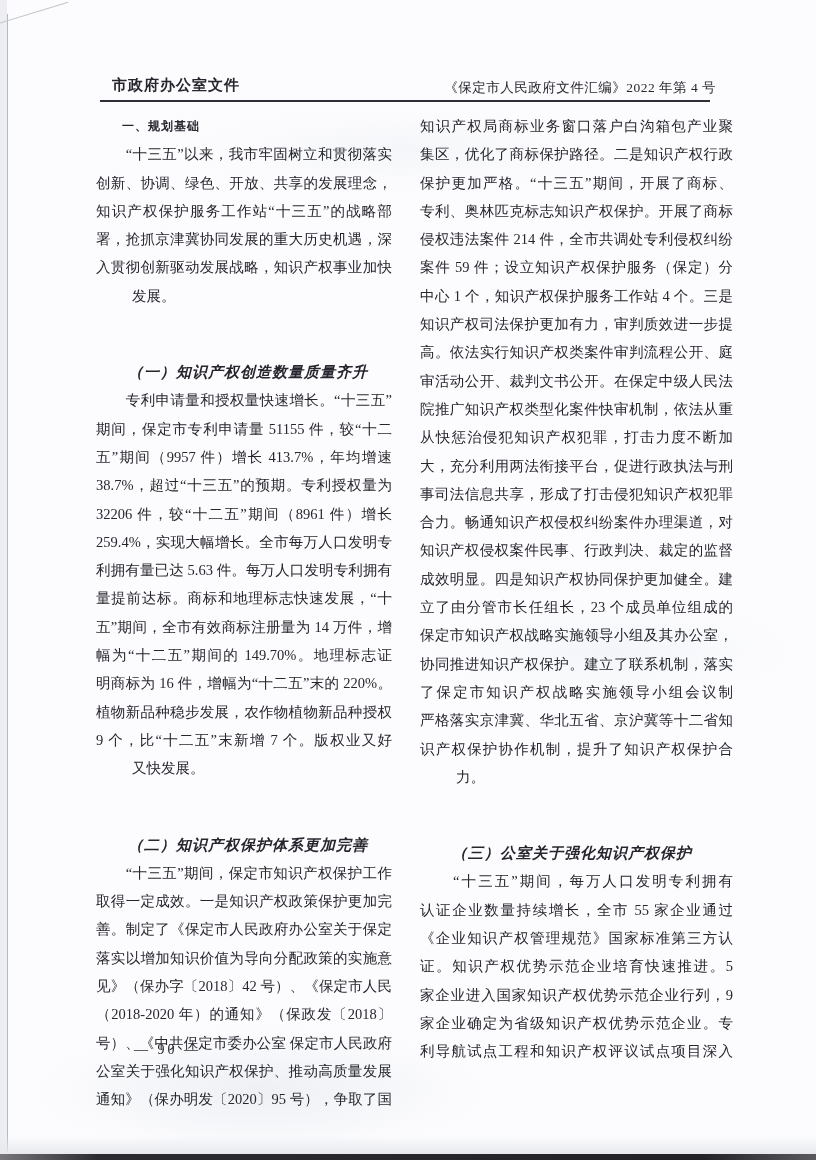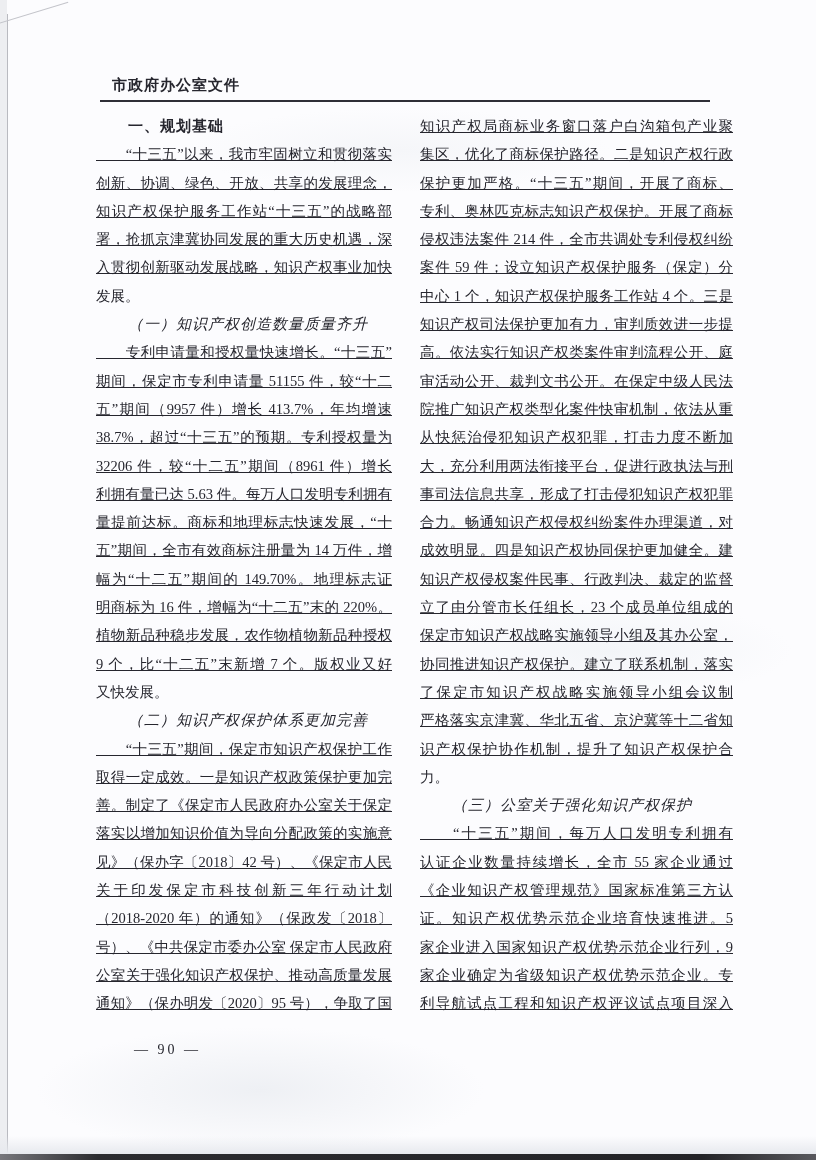--- a/index.html
+++ b/index.html
@@ -40,79 +40,80 @@
   }
 
   
   .column{position:absolute;top:112px;font-size:14.5px;}
   .column.left-col{left:96px;width:296px;}
   .column.right-col{left:420px;width:313px;}
   .line{
     height:28.3px;line-height:28.3px;
     overflow:hidden;white-space:normal;
   }
-  .line.j{text-align:justify;text-align-last:justify;text-decoration:underline;}
-  .line.end{text-align:left;}
+  .line.j{text-align:justify;text-align-last:justify;}
+  .line.end{text-align:left;margin-left:36px;}
   .line.h1{
     font-family:Liberation Sans, sans-serif;
-    font-weight:bold;font-size:15px;letter-spacing:1px;
+    font-weight:bold;font-size:12px;letter-spacing:1px;
   }
   .line.h2{
-    font-style:italic;font-weight:400;font-size:15px;letter-spacing:1px;
+    font-style:italic;font-weight:700;font-size:15px;letter-spacing:1px;margin-top:48px;
   }
 
   .page-number{
     position:absolute;left:118px;top:1042px;
     font-size:14px;letter-spacing:3px;margin-left:16px;
   }
 </style>
 </head>
 <body>
 
 <div class="page">
 
   <div class="edge-left-area"></div>
   <div class="edge-left-line"></div>
   <div class="corner-fold"></div>
   <div class="edge-right-shade"></div>
   <div class="edge-bottom-shade"></div>
   <div class="edge-bottom-bar"></div>
 
   <div class="header-left">市政府办公室文件</div>
+  <div class="header-right">《保定市人民政府文件汇编》2022 年第 4 号</div>
   <div class="header-rule"></div>
 
   <div class="column left-col">
       <div class="line h1">　　一、规划基础</div>
       <div class="line j">　　“十三五”以来，我市牢固树立和贯彻落实</div>
       <div class="line j">创新、协调、绿色、开放、共享的发展理念，</div>
       <div class="line j">知识产权保护服务工作站“十三五”的战略部</div>
       <div class="line j">署，抢抓京津冀协同发展的重大历史机遇，深</div>
       <div class="line j">入贯彻创新驱动发展战略，知识产权事业加快</div>
       <div class="line end">发展。</div>
       <div class="line h2">　　（一）知识产权创造数量质量齐升</div>
       <div class="line j">　　专利申请量和授权量快速增长。“十三五”</div>
       <div class="line j">期间，保定市专利申请量 51155 件，较“十二</div>
       <div class="line j">五”期间（9957 件）增长 413.7%，年均增速</div>
       <div class="line j">38.7%，超过“十三五”的预期。专利授权量为</div>
       <div class="line j">32206 件，较“十二五”期间（8961 件）增长</div>
+      <div class="line j">259.4%，实现大幅增长。全市每万人口发明专</div>
       <div class="line j">利拥有量已达 5.63 件。每万人口发明专利拥有</div>
       <div class="line j">量提前达标。商标和地理标志快速发展，“十三</div>
       <div class="line j">五”期间，全市有效商标注册量为 14 万件，增</div>
       <div class="line j">幅为“十二五”期间的 149.70%。地理标志证</div>
       <div class="line j">明商标为 16 件，增幅为“十二五”末的 220%。</div>
       <div class="line j">植物新品种稳步发展，农作物植物新品种授权</div>
       <div class="line j">9 个，比“十二五”末新增 7 个。版权业又好</div>
       <div class="line end">又快发展。</div>
       <div class="line h2">　　（二）知识产权保护体系更加完善</div>
       <div class="line j">　　“十三五”期间，保定市知识产权保护工作</div>
       <div class="line j">取得一定成效。一是知识产权政策保护更加完</div>
       <div class="line j">善。制定了《保定市人民政府办公室关于保定市</div>
       <div class="line j">落实以增加知识价值为导向分配政策的实施意</div>
       <div class="line j">见》（保办字〔2018〕42 号）、《保定市人民政府</div>
-      <div class="line j">关于印发保定市科技创新三年行动计划</div>
       <div class="line j">（2018-2020 年）的通知》（保政发〔2018〕11</div>
       <div class="line j">号）、《中共保定市委办公室 保定市人民政府办</div>
       <div class="line j">公室关于强化知识产权保护、推动高质量发展的</div>
       <div class="line j">通知》（保办明发〔2020〕95 号），争取了国家</div>
     </div>
   <div class="column right-col">
       <div class="line j">知识产权局商标业务窗口落户白沟箱包产业聚</div>
       <div class="line j">集区，优化了商标保护路径。二是知识产权行政</div>
       <div class="line j">保护更加严格。“十三五”期间，开展了商标、</div>
       <div class="line j">专利、奥林匹克标志知识产权保护。开展了商标</div>
@@ -120,22 +121,22 @@
       <div class="line j">案件 59 件；设立知识产权保护服务（保定）分</div>
       <div class="line j">中心 1 个，知识产权保护服务工作站 4 个。三是</div>
       <div class="line j">知识产权司法保护更加有力，审判质效进一步提</div>
       <div class="line j">高。依法实行知识产权类案件审判流程公开、庭</div>
       <div class="line j">审活动公开、裁判文书公开。在保定中级人民法</div>
       <div class="line j">院推广知识产权类型化案件快审机制，依法从重</div>
       <div class="line j">从快惩治侵犯知识产权犯罪，打击力度不断加</div>
       <div class="line j">大，充分利用两法衔接平台，促进行政执法与刑</div>
       <div class="line j">事司法信息共享，形成了打击侵犯知识产权犯罪</div>
       <div class="line j">合力。畅通知识产权侵权纠纷案件办理渠道，对</div>
+      <div class="line j">知识产权侵权案件民事、行政判决、裁定的监督</div>
       <div class="line j">成效明显。四是知识产权协同保护更加健全。建</div>
-      <div class="line j">知识产权侵权案件民事、行政判决、裁定的监督</div>
       <div class="line j">立了由分管市长任组长，23 个成员单位组成的</div>
       <div class="line j">保定市知识产权战略实施领导小组及其办公室，</div>
       <div class="line j">协同推进知识产权保护。建立了联系机制，落实</div>
       <div class="line j">了保定市知识产权战略实施领导小组会议制</div>
       <div class="line j">严格落实京津冀、华北五省、京沪冀等十二省知</div>
       <div class="line j">识产权保护协作机制，提升了知识产权保护合</div>
       <div class="line end">力。</div>
       <div class="line h2">　　（三）公室关于强化知识产权保护</div>
       <div class="line j">　　“十三五”期间，每万人口发明专利拥有</div>
       <div class="line j">认证企业数量持续增长，全市 55 家企业通过</div>

